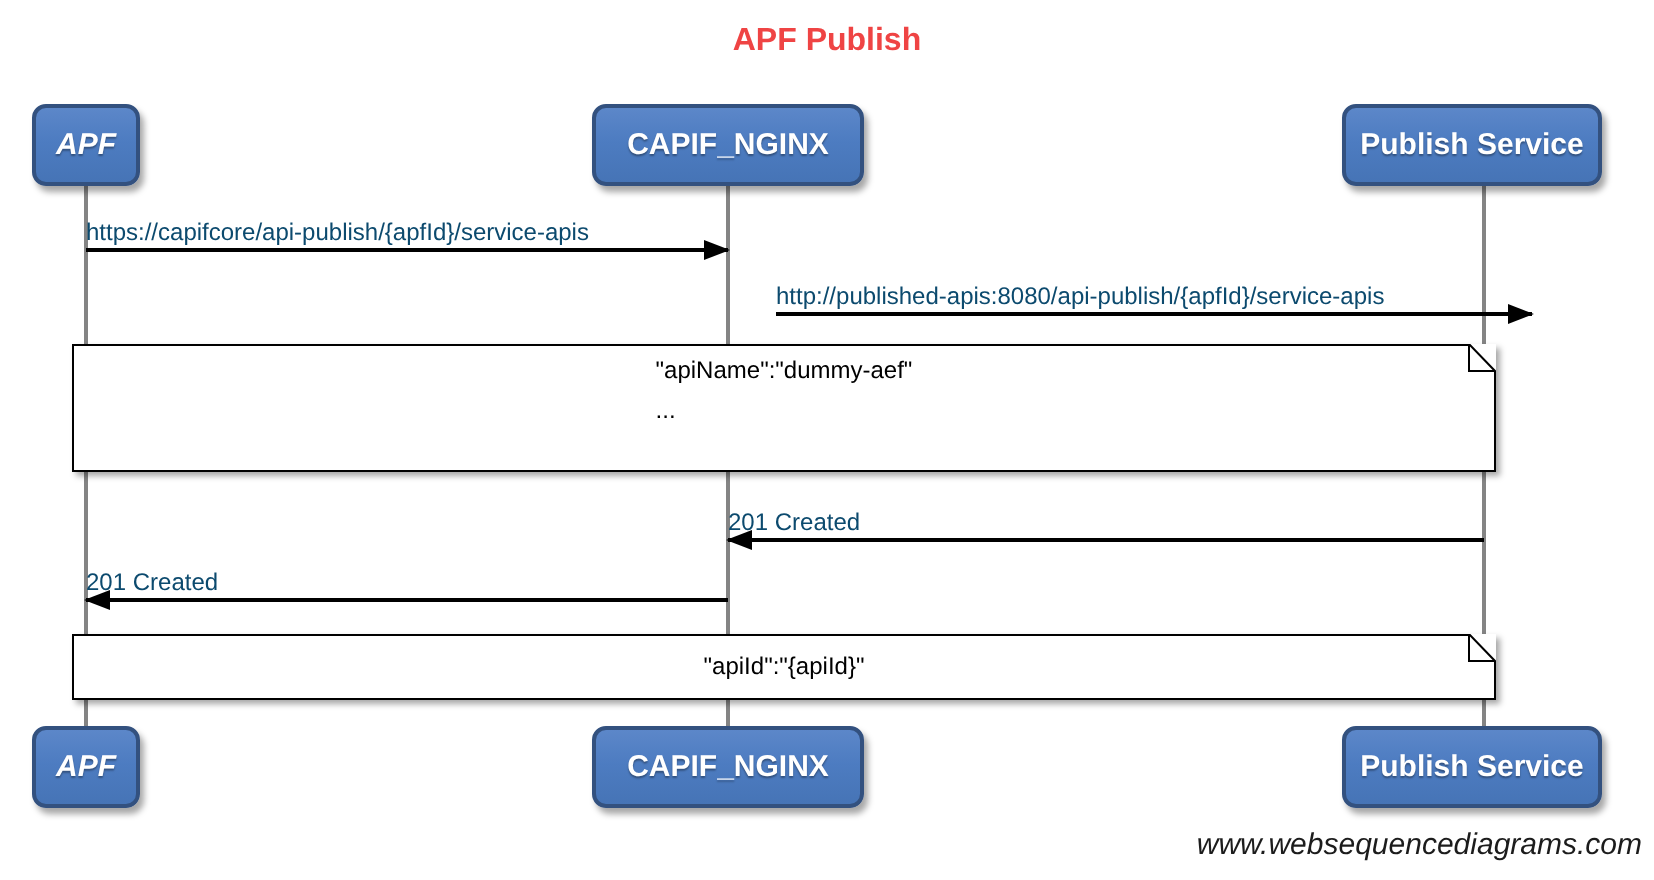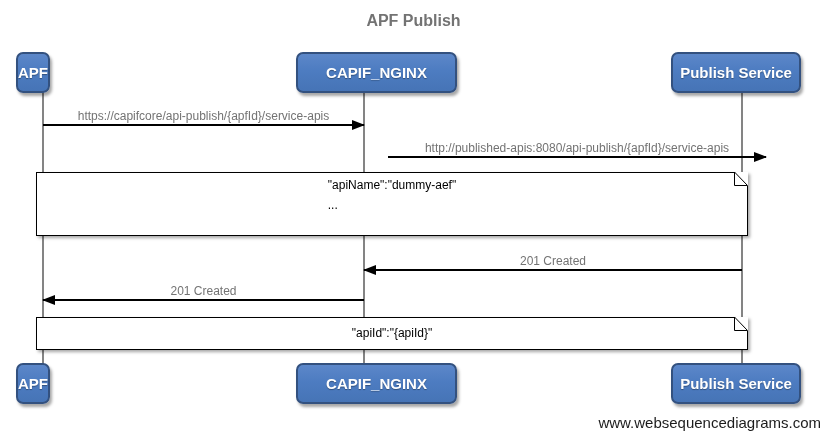--- a/index.html
+++ b/index.html
@@ -15,21 +15,21 @@
   }
 
   .title {
     position: absolute;
     top: 12px;
     left: 0;
     width: 100%;
     text-align: center;
     font-size: 16px;
     font-weight: bold;
-    color: #737373;
+    color: #ef4444;
   }
 
   .lifeline {
     position: absolute;
     top: 92px;
     height: 272px;
     width: 2px;
     background: #848484;
   }
   .ll-apf { left: 42px; }
@@ -47,39 +47,39 @@
     align-items: center;
     justify-content: center;
     color: #ffffff;
     font-size: 15px;
     font-weight: bold;
     text-shadow: 0 1px 1px rgba(0,0,0,0.35);
     white-space: nowrap;
   }
   .row-top { top: 52px; }
   .row-bottom { top: 363px; }
-  .actor-apf { left: 16px; width: 34px; }
-  .actor-capif { left: 296px; width: 161px; }
+  .actor-apf { left: 16px; width: 54px; font-style: italic; }
+  .actor-capif { left: 296px; width: 136px; }
   .actor-publish { left: 671px; width: 130px; }
 
   .msg { position: absolute; height: 17px; }
   .msg-1 { left: 43px; top: 109px; width: 321px; }
   .msg-2 { left: 364px; top: 141px; width: 378px; margin-left: 24px; }
   .msg-3 { left: 364px; top: 254px; width: 378px; }
   .msg-4 { left: 43px; top: 284px; width: 321px; }
 
   .msg-label {
     position: absolute;
     bottom: 3px;
     left: 0;
     width: 100%;
-    text-align: center;
+    text-align: left;
     font-size: 12px;
     line-height: 14px;
-    color: #737373;
+    color: #0c4a6e;
     white-space: nowrap;
   }
   .msg-line {
     position: absolute;
     left: 0;
     right: 0;
     bottom: 0;
     height: 0;
     border-top: 2px solid #000000;
   }
@@ -129,20 +129,21 @@
   .note-2 .note-content-block { margin: 0 auto; }
   .note-2 .note-line { line-height: 31px; text-align: center; }
 
   .watermark {
     position: absolute;
     top: 414px;
     right: 6px;
     font-size: 15px;
     color: #1c1c1c;
     white-space: nowrap;
+    font-style: italic;
   }
 </style>
 </head>
 <body>
 
 <div class="canvas">
 
   <div class="title">APF Publish</div>
 
   <div class="lifeline ll-apf"></div>

